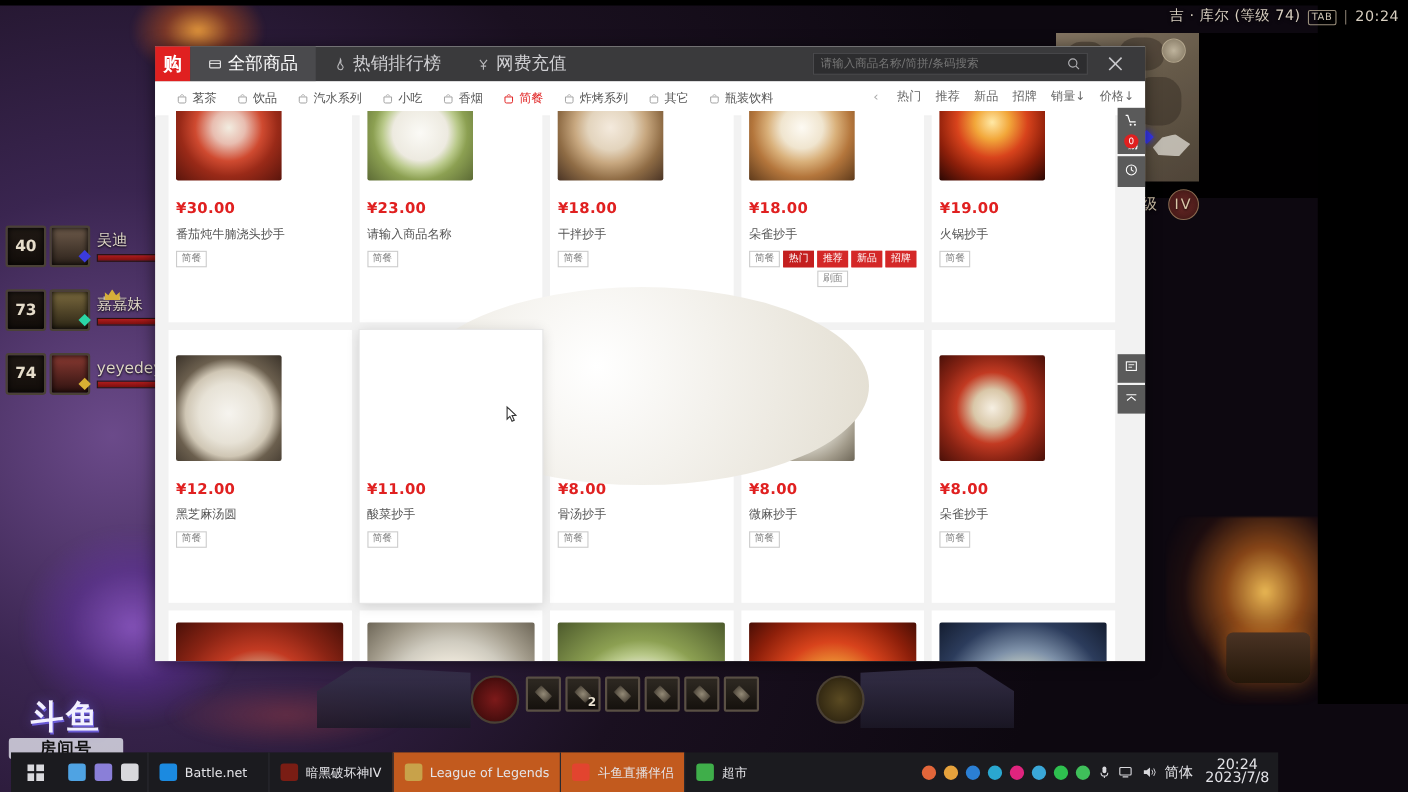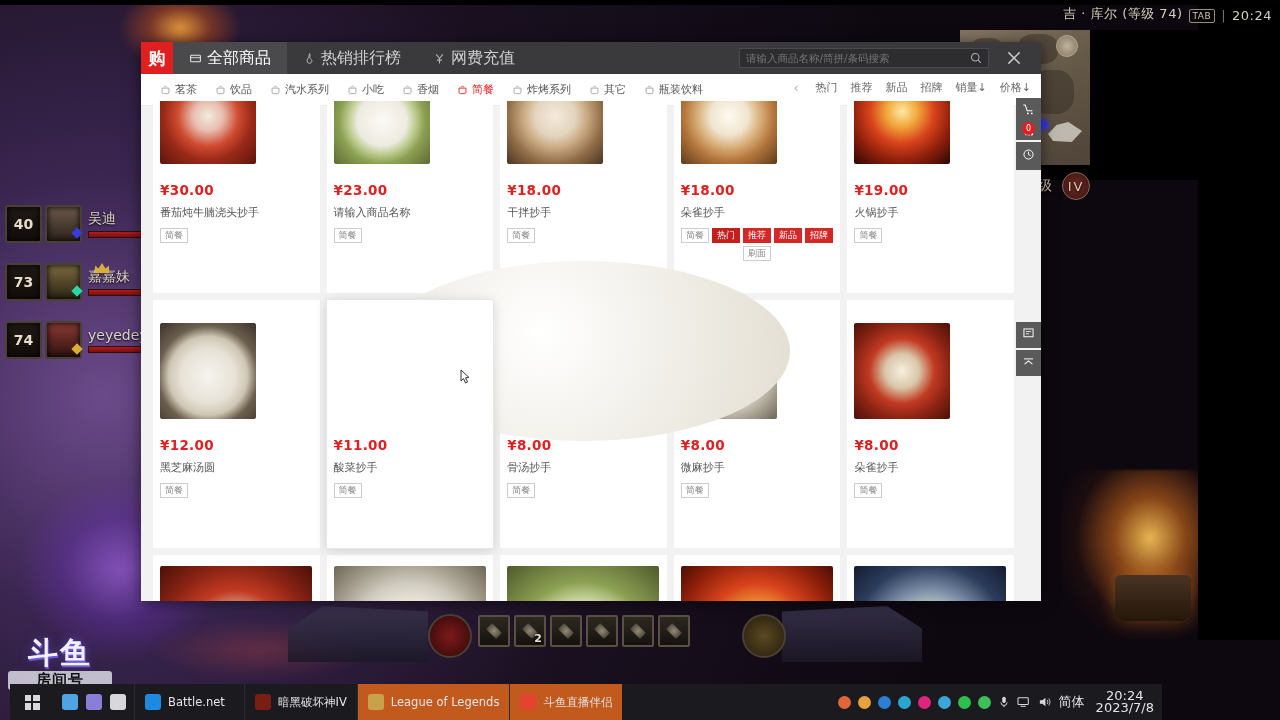--- a/index.html
+++ b/index.html
@@ -766,20 +766,24 @@
         <span class="task-ico" style="background:#7a1d14"></span>
         <span>暗黑破坏神IV</span>
       </div>
       <div class="task-item active">
         <span class="task-ico" style="background:#c8a24a"></span>
         <span>League of Legends</span>
       </div>
       <div class="task-item active">
         <span class="task-ico" style="background:#e2442f"></span>
         <span>斗鱼直播伴侣</span>
+      </div>
+      <div class="task-item">
+        <span class="task-ico" style="background:#3fae4a"></span>
+        <span>超市</span>
       </div>
     </div>
   <div id="tray">
     <span class="tray-dot" style="background:#e2663a;"></span>
     <span class="tray-dot" style="background:#e6a23c;"></span>
     <span class="tray-dot" style="background:#2b7fd4;"></span>
     <span class="tray-dot" style="background:#2aa7d0;"></span>
     <span class="tray-dot" style="background:#e0247e;"></span>
     <span class="tray-dot" style="background:#3aa7d8;"></span>
     <span class="tray-dot" style="background:#2ec04f;"></span>

